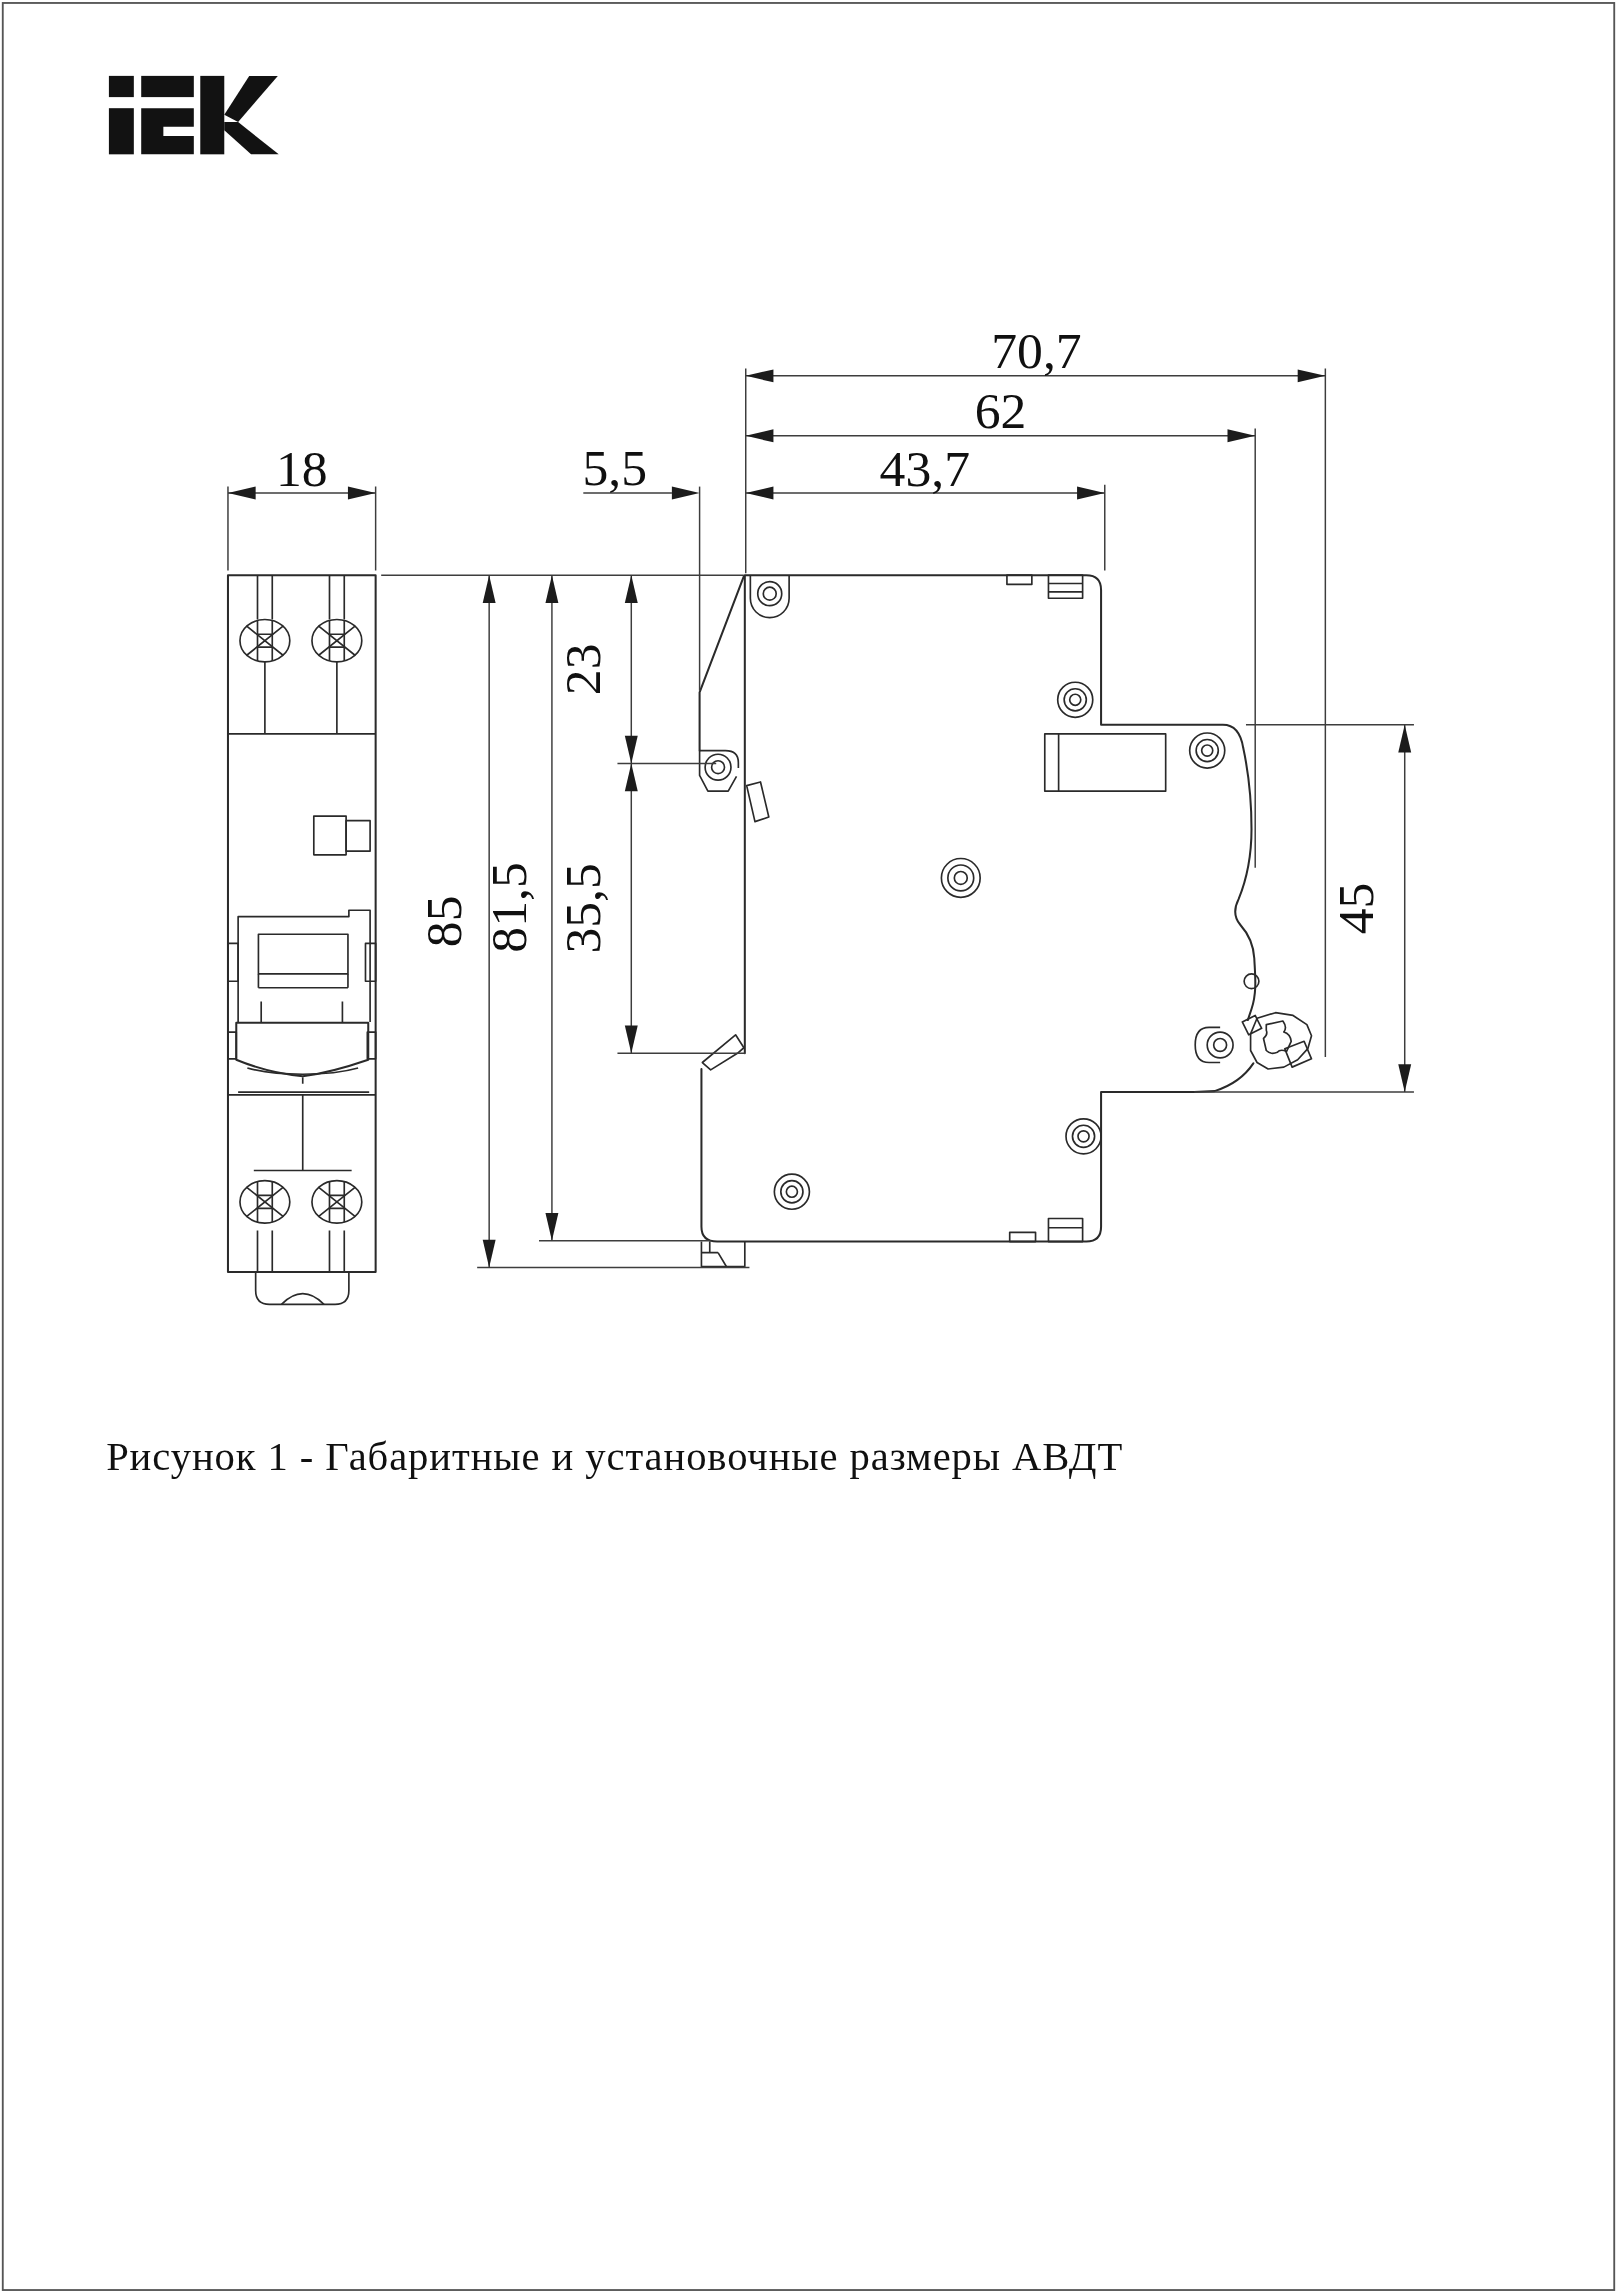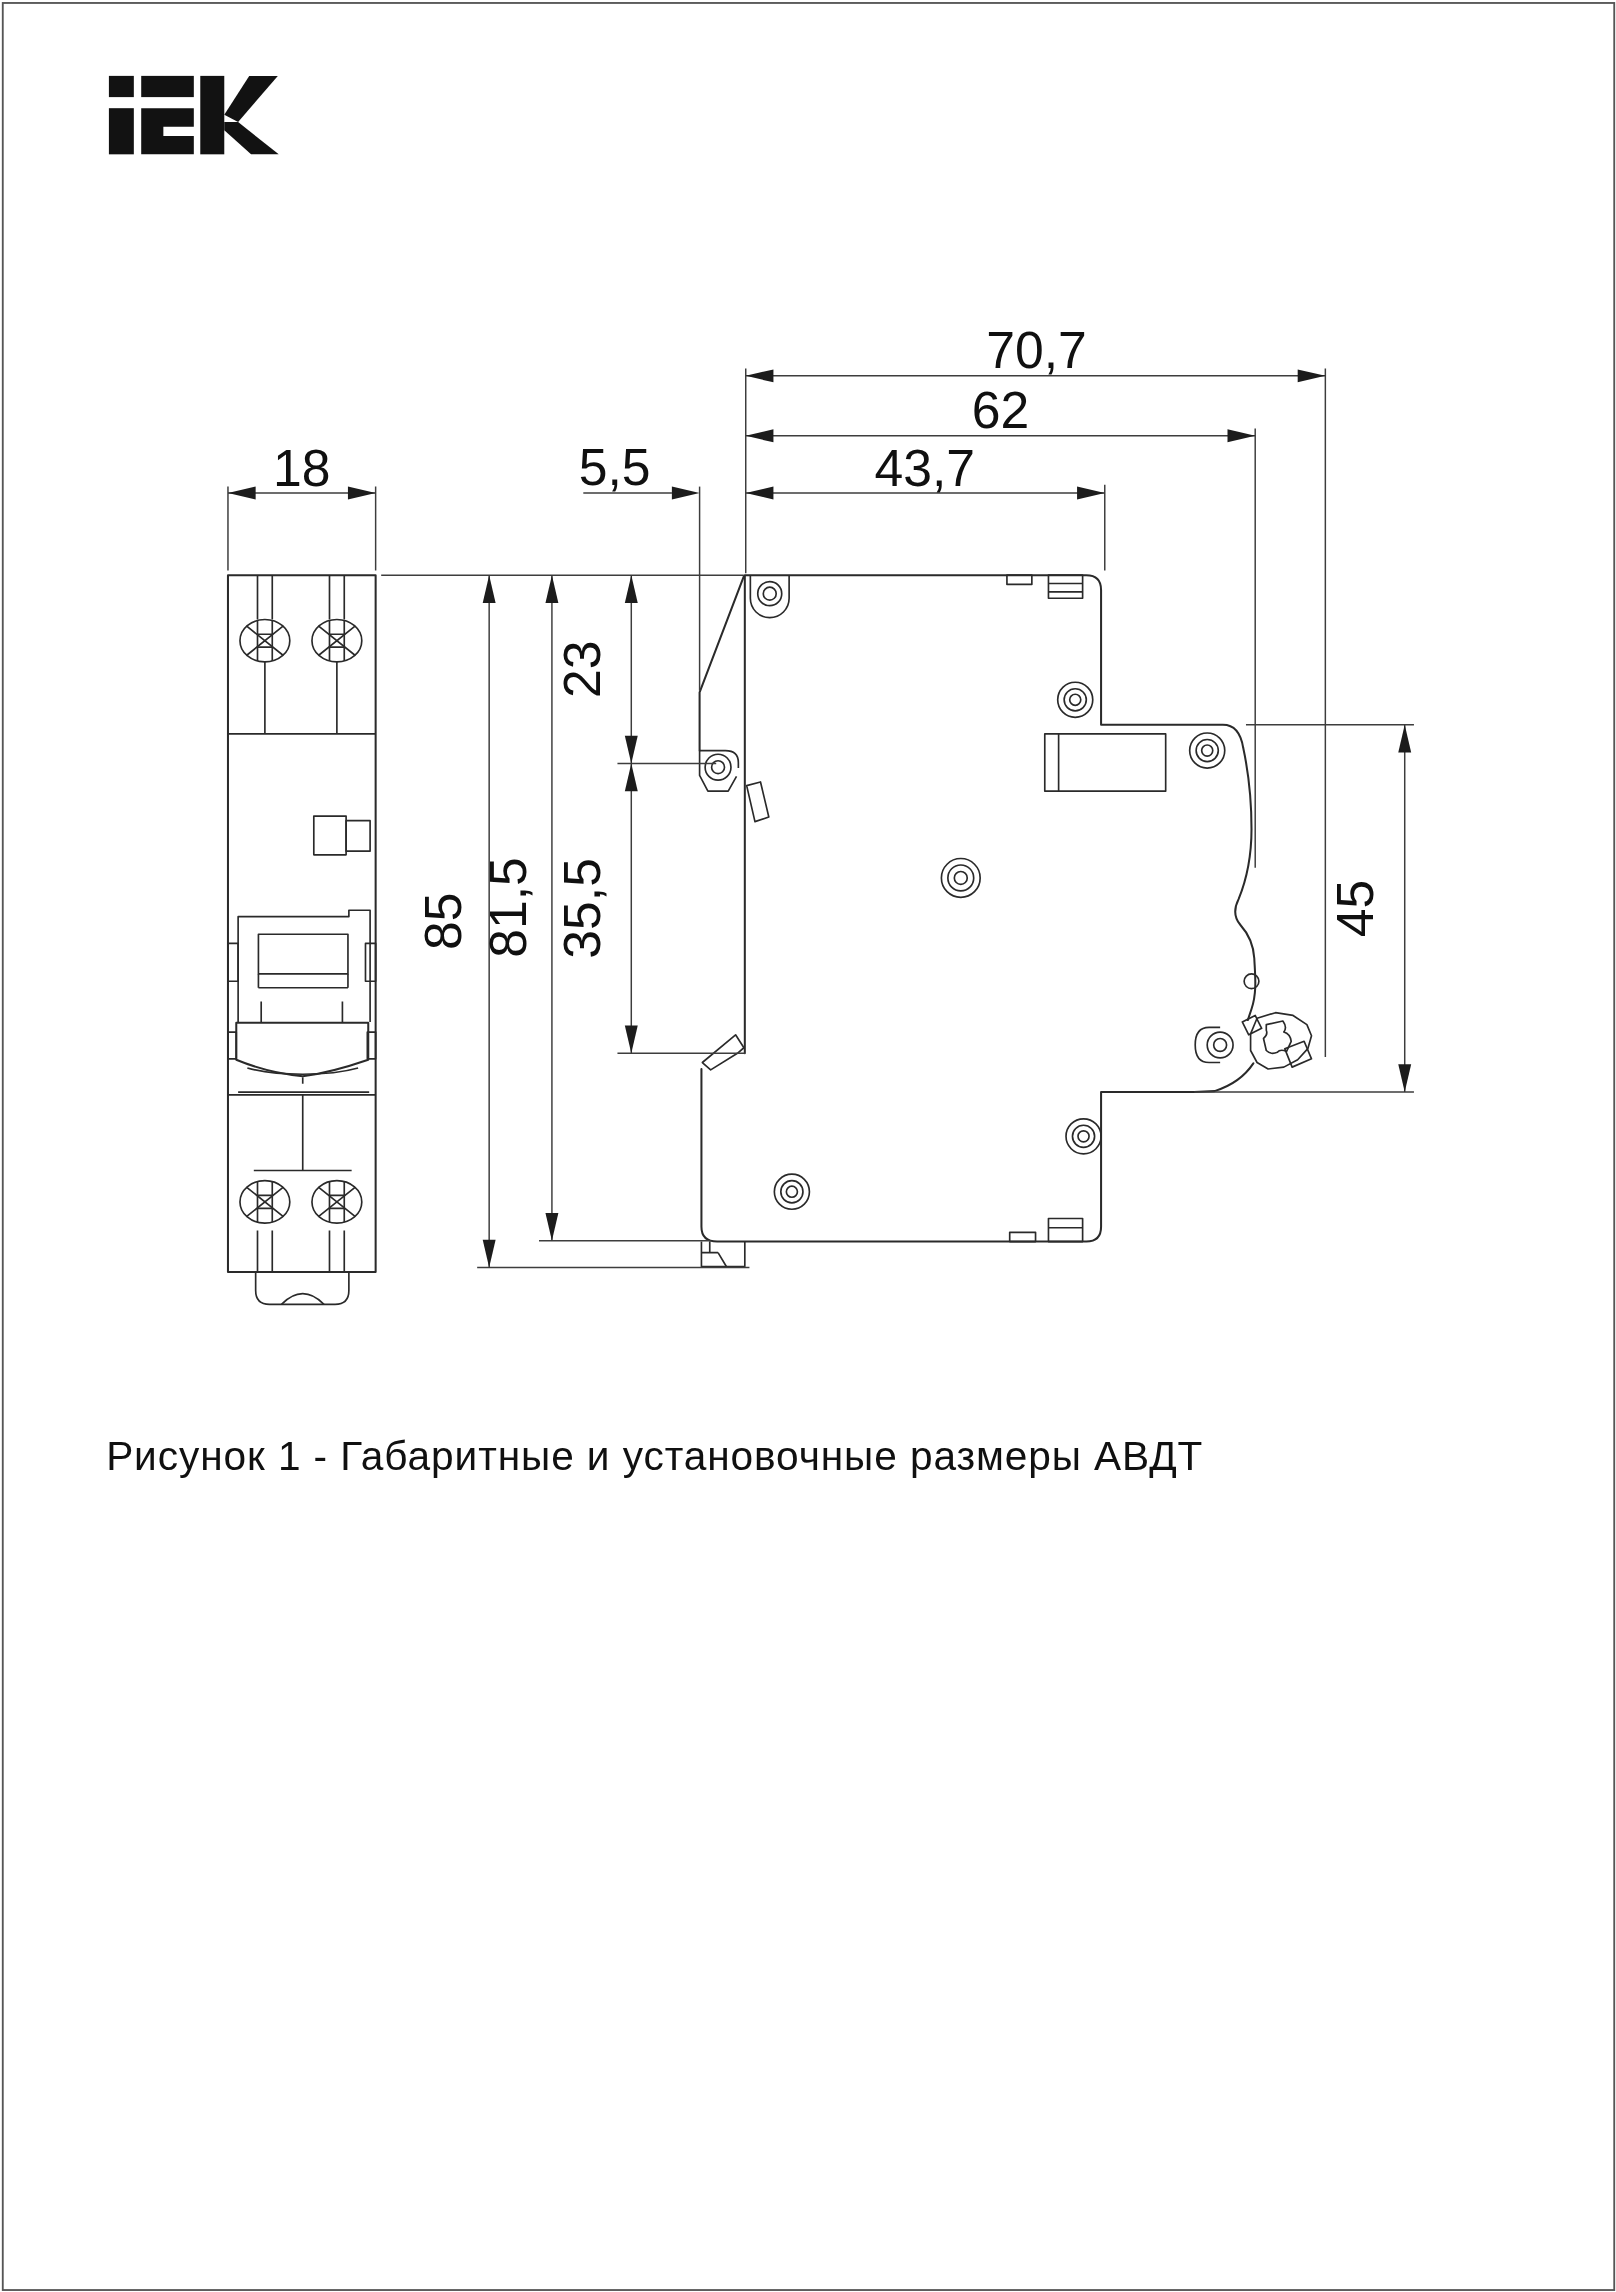--- a/index.html
+++ b/index.html
@@ -1,17 +1,17 @@
 <!DOCTYPE html>
 <html style="font-size:14.8px"><head>
 <meta charset="utf-8">
 <style>
   html,body{margin:0;padding:0;background:#e8e8e8;}
   .sheet{position:relative;width:1617px;height:2293px;background:#ffffff;margin:0 auto;
-         font-family:Liberation Sans, sans-serif;}
+         font-family:Liberation Serif, serif;}
   svg{position:absolute;left:0;top:0;}
   .body-line{fill:none;stroke:#2a2a2a;stroke-width:2.2;stroke-linejoin:round;stroke-linecap:round;}
   .thin-line{fill:none;stroke:#2a2a2a;stroke-width:1.8;stroke-linejoin:round;}
   .dim-line{fill:none;stroke:#3d3d3d;stroke-width:1.6;}
   .arrow{fill:#1c1c1c;stroke:none;}
   .dim-text{font-size:56px;fill:#101010;}
   .caption-text{font-size:44px;fill:#101010;letter-spacing:1px;}
   .logo{fill:#121212;stroke:none;}
 </style>
 </head>

